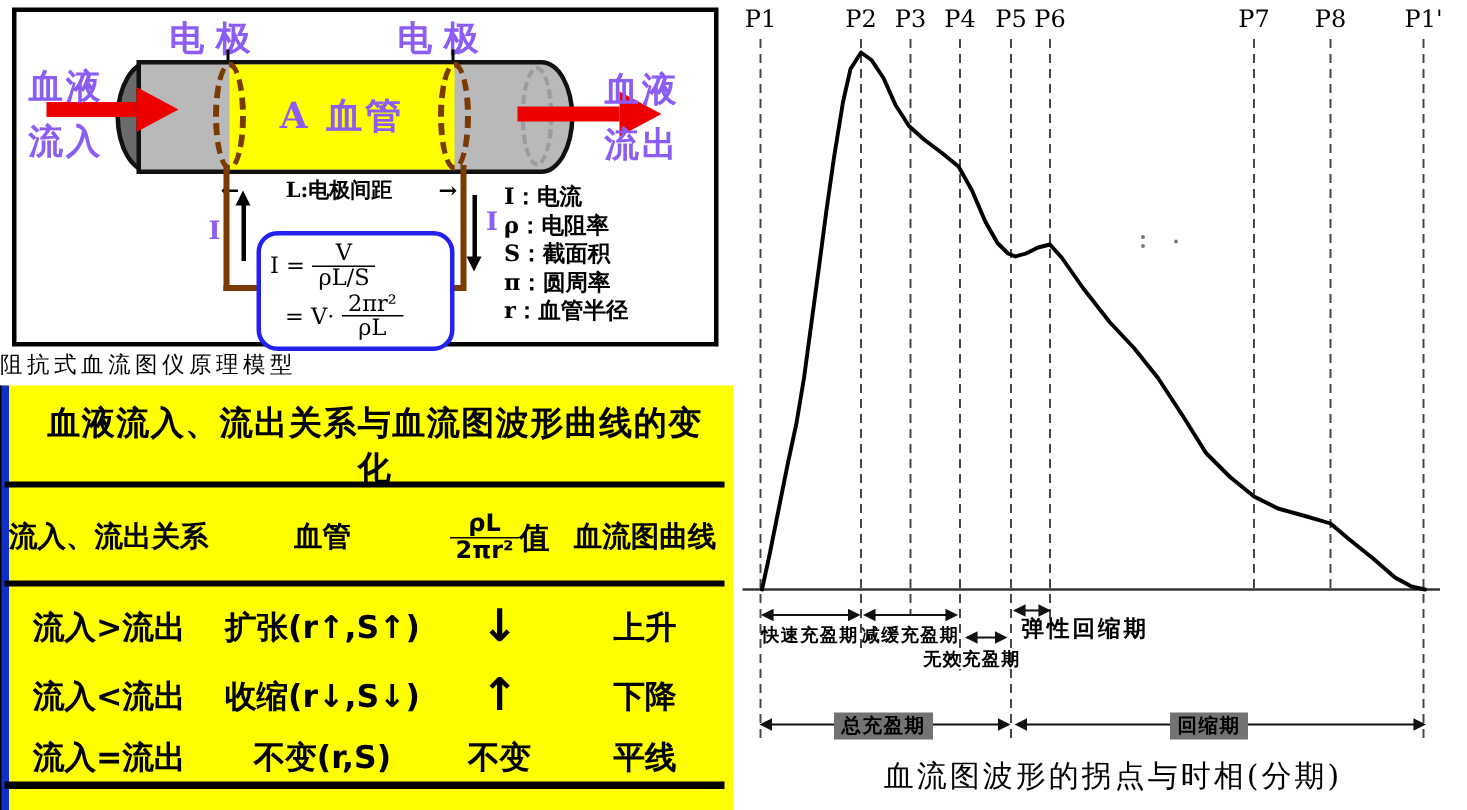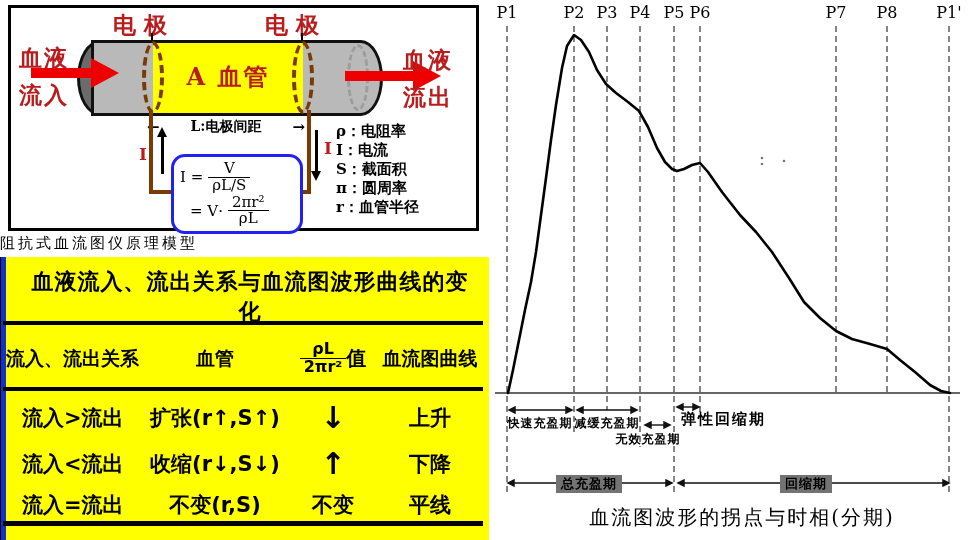--- a/index.html
+++ b/index.html
@@ -3,21 +3,21 @@
 <meta charset="utf-8">
 <style>
   html,body{margin:0;padding:0;background:#fff;}
   .stage{position:relative;width:978px;height:540px;background:#fff;overflow:hidden;
          font-family:"DejaVu Sans","Liberation Sans",sans-serif;color:#000;}
   .abs{position:absolute;}
 
   
   .diagram-box{position:absolute;left:8px;top:5px;width:471px;height:226px;border:3px solid #000;
                background:#fff;box-sizing:border-box;}
-  .dj{position:absolute;font-family:"DejaVu Serif","Liberation Serif",serif;font-weight:700;color:#b91c1c;}
+  .dj{position:absolute;font-family:"DejaVu Serif","Liberation Serif",serif;font-weight:700;color:#8b5cf6;}
   .elec{font-size:23px;letter-spacing:8px;white-space:nowrap;}
   .flowtxt{font-size:23px;line-height:37px;letter-spacing:2px;text-align:center;white-space:nowrap;}
   .cyl-body{position:absolute;left:80px;top:32px;width:292px;height:76px;background:#b9b9b9;
             border:3px solid #111;border-radius:0 22px 22px 0/0 38px 38px 0;box-sizing:border-box;}
   .cyl-cap{position:absolute;left:66px;top:32px;width:46px;height:76px;background:#6b6b6b;
            border:3px solid #111;border-radius:50%;box-sizing:border-box;}
   .cyl-yellow{position:absolute;left:142px;top:35px;width:150px;height:70px;background:#ffff00;}
   .ering{position:absolute;top:33px;width:22px;height:73px;border:4px dashed #7b3a00;border-radius:50%;box-sizing:border-box;}
   .ghost{position:absolute;left:336px;top:36px;width:22px;height:67px;border:3px dashed #9c9c9c;border-radius:50%;box-sizing:border-box;}
   .tick{position:absolute;width:2px;height:8px;background:#000;}
@@ -139,22 +139,22 @@
       <div class="f-line f-line2">
         <span>= V·</span>
         <span class="frac">
           <span class="fnum">2πr²</span>
           <span class="fden">ρL</span>
         </span>
       </div>
     </div>
 
     <div class="legend-list" id="legend-list">
+        <div>I：电流</div>
         <div>ρ：电阻率</div>
-        <div>I：电流</div>
         <div>S：截面积</div>
         <div>π：圆周率</div>
         <div>r：血管半径</div>
       </div>
   </div>
 
   <div class="diagram-caption">阻抗式血流图仪原理模型</div>
 
   <div class="yellow-area">
     <div class="navy-strip"></div>

